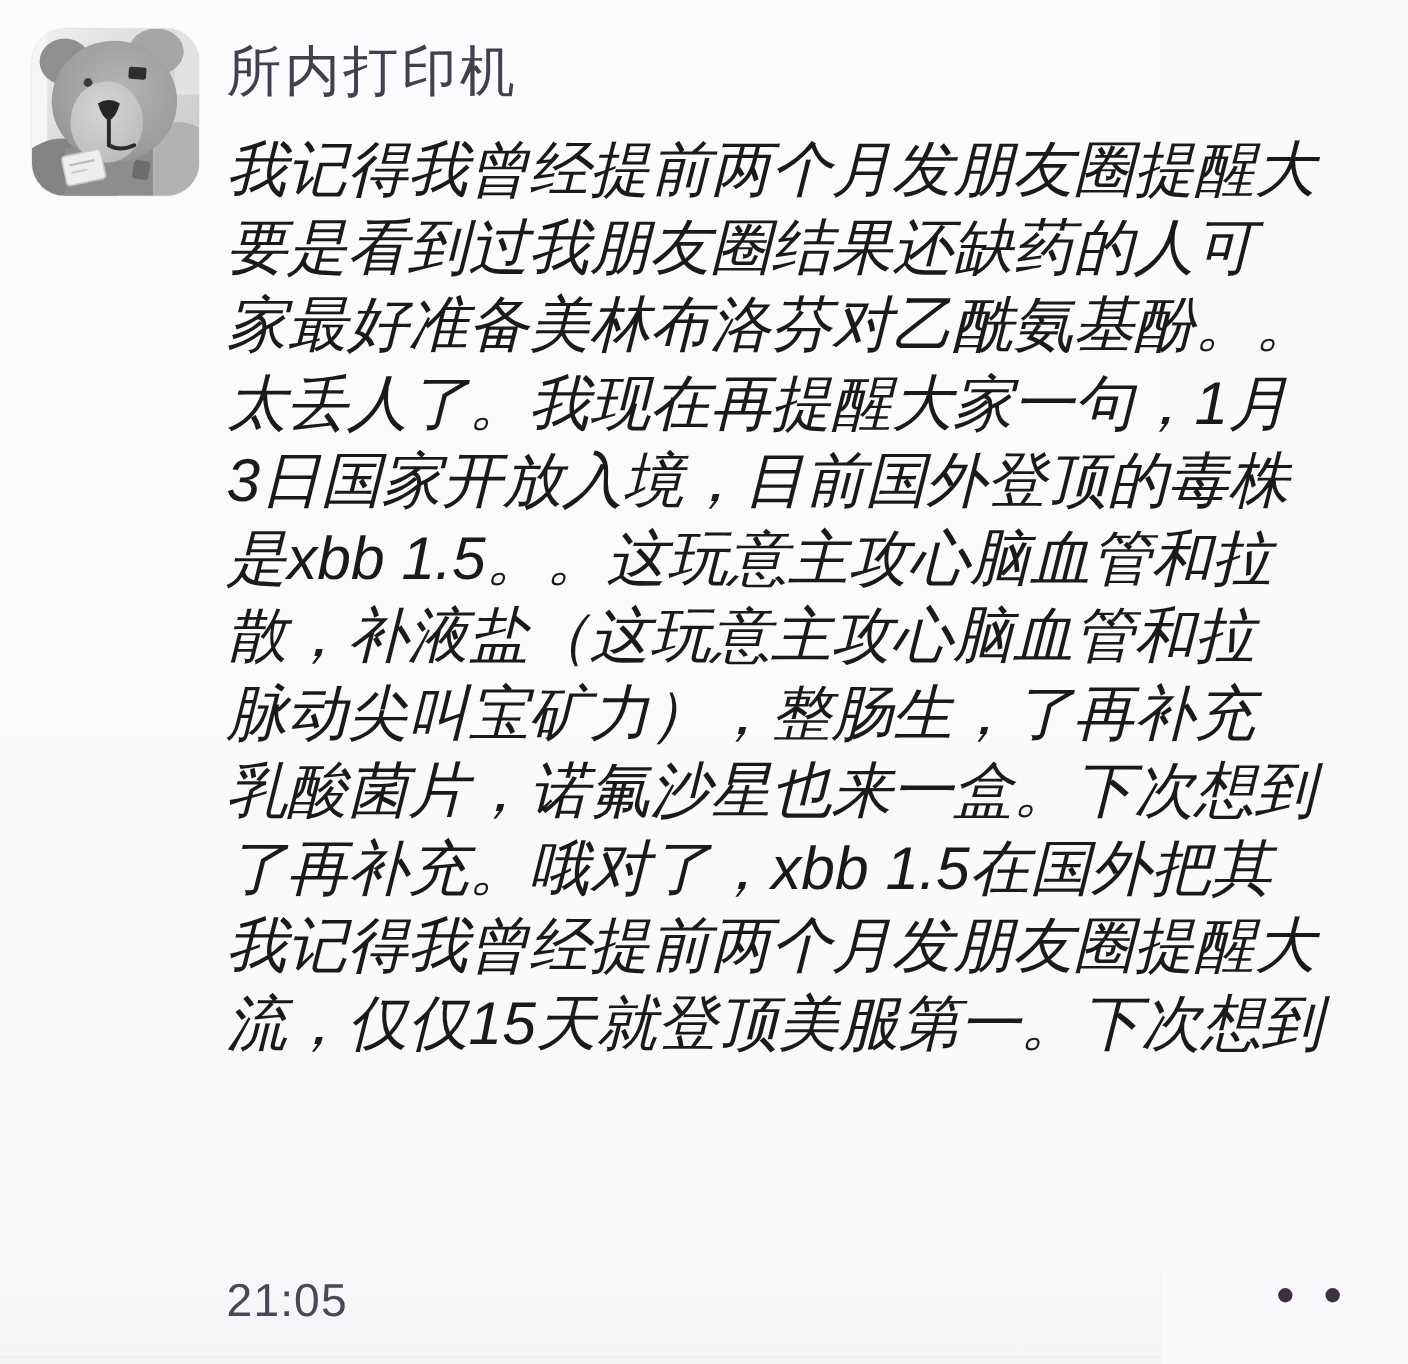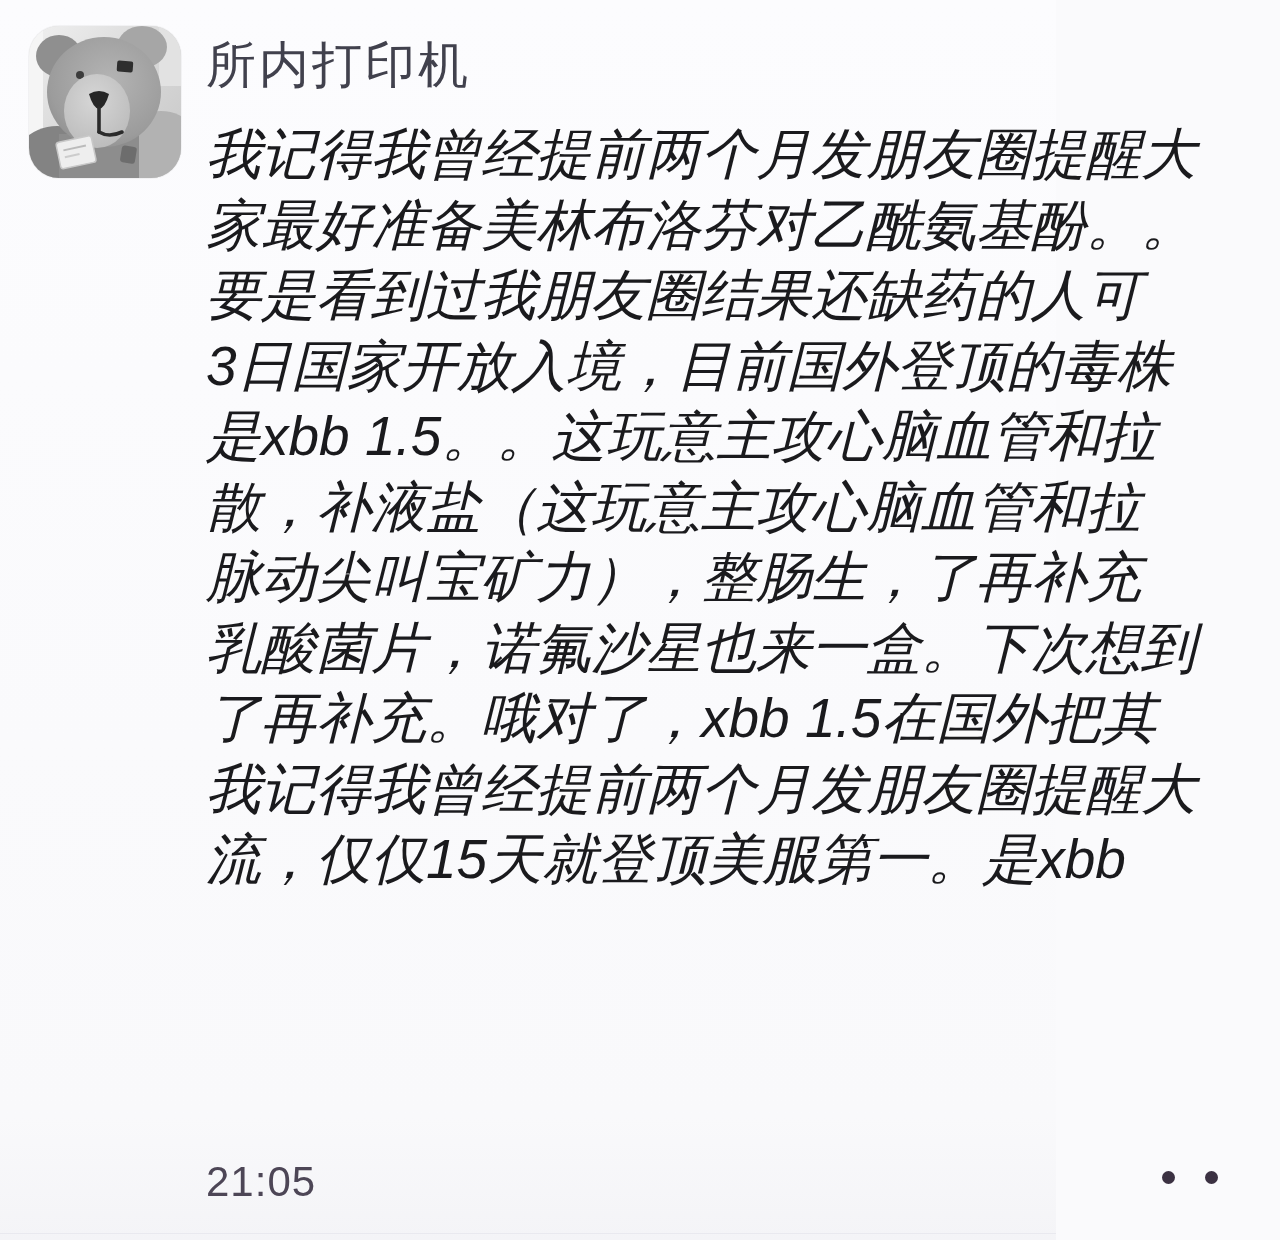--- a/index.html
+++ b/index.html
@@ -148,30 +148,31 @@
 
         <rect x="92" y="120" width="15" height="17" rx="3" fill="#6d6d6d" transform="rotate(9 99 128)"></rect>
       </svg>
     </span>
   </div>
 
   <div class="sender-name">所内打印机</div>
 
   <div class="message-text">
       <div class="msg-line">我记得我曾经提前两个月发朋友圈提醒大</div>
+      <div class="msg-line">要是看到过我朋友圈结果还缺药的人可</div>
       <div class="msg-line">家最好准备美林布洛芬对乙酰氨基酚。。</div>
-      <div class="msg-line">要是看到过我朋友圈结果还缺药的人可</div>
+      <div class="msg-line">太丢人了。我现在再提醒大家一句，1月</div>
       <div class="msg-line">3日国家开放入境，目前国外登顶的毒株</div>
       <div class="msg-line">是xbb 1.5。。这玩意主攻心脑血管和拉</div>
       <div class="msg-line">散，补液盐（这玩意主攻心脑血管和拉</div>
       <div class="msg-line">脉动尖叫宝矿力），整肠生，了再补充</div>
       <div class="msg-line">乳酸菌片，诺氟沙星也来一盒。下次想到</div>
       <div class="msg-line">了再补充。哦对了，xbb 1.5在国外把其</div>
       <div class="msg-line">我记得我曾经提前两个月发朋友圈提醒大</div>
-      <div class="msg-line">流，仅仅15天就登顶美服第一。是xbb</div>
+      <div class="msg-line">流，仅仅15天就登顶美服第一。下次想到</div>
     </div>
 
   <div class="timestamp">21:05</div>
 
   <div class="more-dots">
     <span class="dot"></span>
     <span class="dot"></span>
   </div>
 
   <div class="bottom-hairline"></div>

